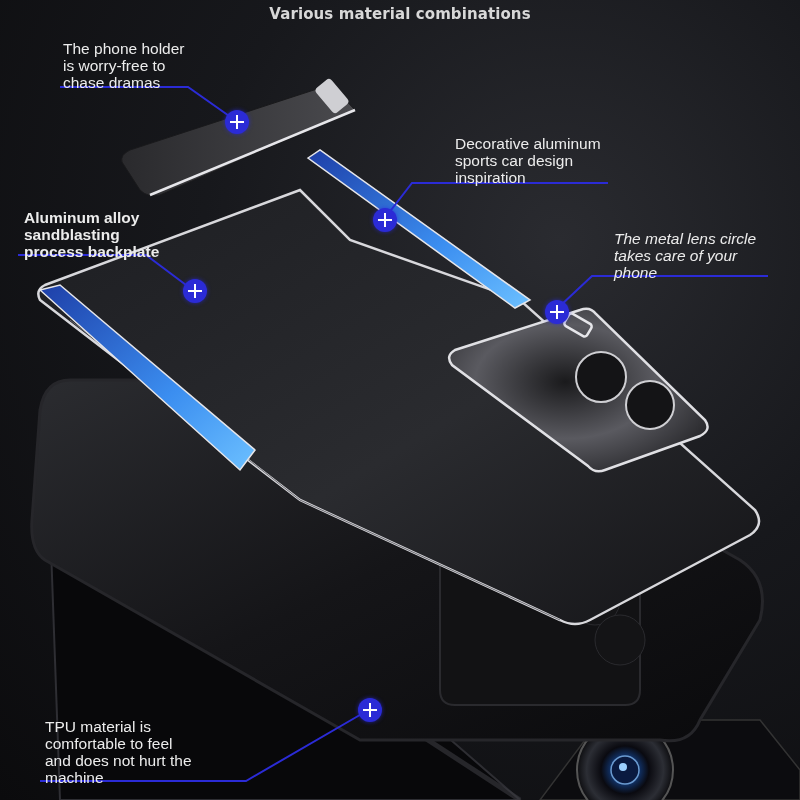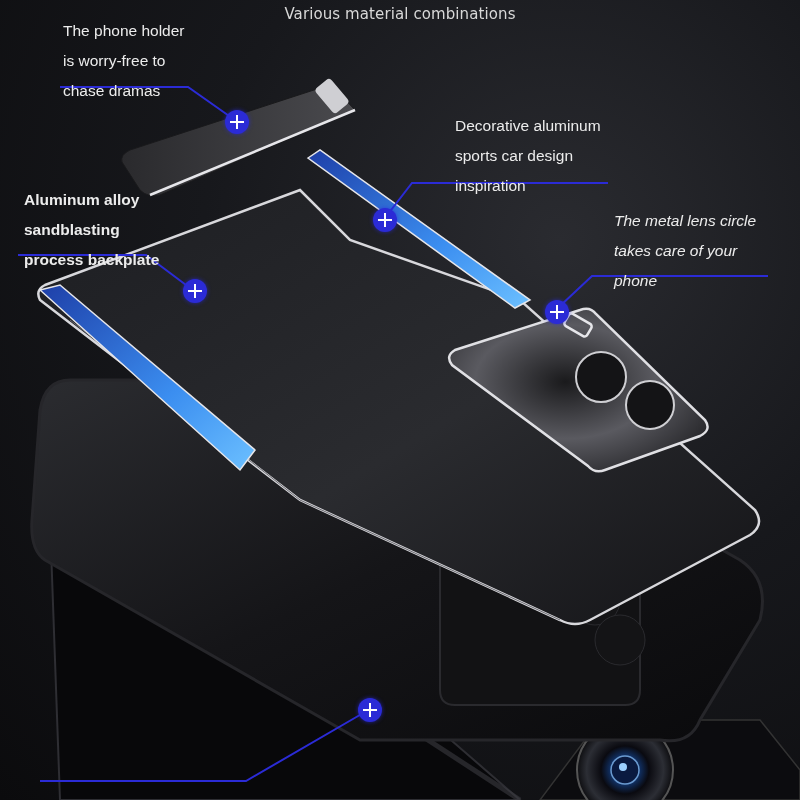--- a/index.html
+++ b/index.html
@@ -4,25 +4,25 @@
   <style>
     html, body { margin: 0; padding: 0; }
     body {
       width: 800px; height: 800px; overflow: hidden; position: relative;
       background: radial-gradient(ellipse at 70% 30%, #2a2b30 0%, #17181c 45%, #0b0b0d 100%);
       font-family: "Liberation Sans", sans-serif;
     }
     .stage { position: absolute; left: 0; top: 0; width: 800px; height: 800px; }
     .title {
       position: absolute; top: 5px; left: 0; width: 800px; text-align: center;
-      color: #d8d8d8; font-size: 15px; font-family: "DejaVu Sans", sans-serif; letter-spacing: 0.1px;
+      color: #d8d8d8; font-size: 15px; font-family: "DejaVu Sans", sans-serif; letter-spacing: 0.1px; font-weight: bold;
     }
     .callout-text {
-      position: absolute; color: #ececec; font-size: 15.5px; line-height: 30px;
-      font-family: "Liberation Sans", sans-serif; white-space: pre-line;
+      position: absolute; color: #ececec; font-size: 15.5px; line-height: 17px;
+      font-family: "Liberation Sans", sans-serif; white-space: pre-line; margin-top: 24px;
     }
     .plus {
       position: absolute; width: 24px; height: 24px; border-radius: 50%;
       background: #2b2bd6; box-shadow: 0 0 4px rgba(40,40,220,0.7);
     }
     .plus::before, .plus::after {
       content: ""; position: absolute; background: #fff; left: 50%; top: 50%;
     }
     .plus::before { width: 14px; height: 2px; margin-left: -7px; margin-top: -1px; }
     .plus::after { width: 2px; height: 14px; margin-left: -1px; margin-top: -7px; }
@@ -133,15 +133,19 @@
   <div class="callout-text" style="left:24px; top:185px;font-weight:bold;">Aluminum alloy
 sandblasting
 process backplate</div>
   <div class="plus" style="left:183px; top:279px;"></div>
 
   <div class="callout-text" style="left:614px; top:206px;font-style:italic;">The metal lens circle
 takes care of your
 phone</div>
   <div class="plus" style="left:545px; top:300px;"></div>
 
+  <div class="callout-text" style="left:45px; top:694px;">TPU material is
+comfortable to feel
+and does not hurt the
+machine</div>
   <div class="plus" style="left:358px; top:698px;"></div>
 
 </div>
 
 </body></html>

